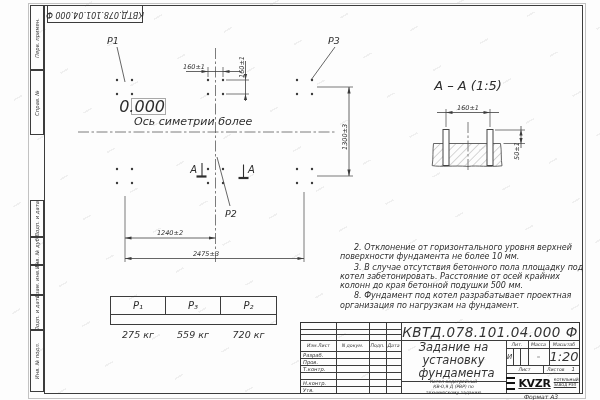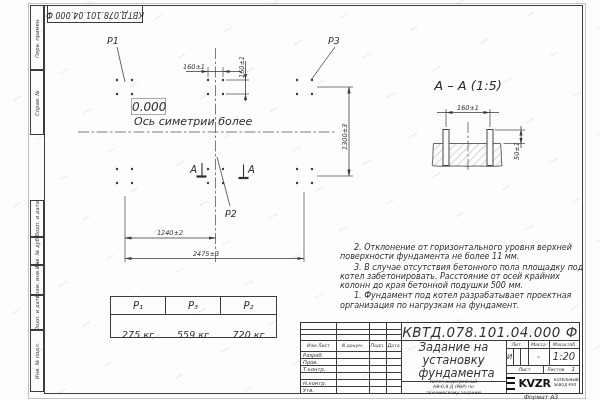--- a/index.html
+++ b/index.html
@@ -19,42 +19,42 @@
          box-sizing:border-box;display:flex;align-items:center;justify-content:center;}
   .stamp span{transform:rotate(180deg);font-size:8px;font-style:italic;white-space:nowrap;}
   svg{position:absolute;left:0;top:0;}
   svg text{font-family:"DejaVu Sans",sans-serif;font-style:italic;fill:#2e2e2e;}
   .dim,.ext,.ldr{stroke:#3f3f3f;fill:none;stroke-width:.8;}
   .ext{stroke-width:.7;}
   .cl{stroke:#5a5a5a;stroke-width:.8;fill:none;stroke-dasharray:11 2.5 2.5 2.5;}
   .dot{fill:#3a3a3a;} .arr{fill:#3a3a3a;stroke:none;}
   .smark{stroke:#2e2e2e;fill:none;}
   .elev{position:absolute;left:131px;top:98px;width:33px;height:15px;border:1px solid #a8a8a8;
-        display:flex;align-items:center;justify-content:flex-start;font-style:italic;font-size:12px;}
+        display:flex;align-items:center;justify-content:flex-end;font-style:italic;font-size:16px;}
   .axislbl{position:absolute;left:134px;top:115px;font-style:italic;font-size:11px;white-space:nowrap;}
   .notes{position:absolute;left:340px;top:243px;width:246px;font-style:italic;font-size:8px;
          line-height:1.16;color:#2e2e2e;}
   .notes p{margin:0 0 1px 0;text-indent:14px;}
-  .ltable{position:absolute;left:110px;top:296px;width:167px;height:42px;border:1.2px solid #3c3c3c;
+  .ltable{position:absolute;left:110px;top:296px;width:167px;height:29px;border:1.2px solid #3c3c3c;
           box-sizing:border-box;display:grid;grid-template-columns:1fr 1fr 1fr;grid-template-rows:18px 19px;}
   .ltable div{border-right:1px solid #3c3c3c;border-bottom:1px solid #3c3c3c;
           display:flex;align-items:center;justify-content:center;font-style:italic;}
   .ltable div:nth-child(3n){border-right:none;} .ltable div:nth-child(n+4){border-bottom:none;margin-top:19px;}
   .ltable .hd{font-size:10px;} .ltable .vl2{font-size:9.5px;}
   .tb{position:absolute;left:300px;top:322px;width:278px;height:70px;border:1.4px solid #333;box-sizing:content-box;}
   .tb .vln{position:absolute;width:1px;background:#3c3c3c;}
   .tb .hln{position:absolute;height:1px;background:#3c3c3c;}
   .tb .cell{position:absolute;display:flex;align-items:center;justify-content:center;
             font-size:4.7px;font-style:italic;color:#333;text-align:center;}
   .tb .rowlbl{position:absolute;left:2px;width:32px;font-size:5.2px;font-style:italic;color:#333;}
   .docnum{font-size:13.5px !important;letter-spacing:.5px;}
   .tbtitle{font-size:11.5px !important;line-height:1.12;}
   .tbtitle i{width:70px;font-style:italic;}
   .product{line-height:1.25;} .product i{width:60px;font-size:4.5px;font-style:italic;}
-  .logo{display:flex;align-items:center;justify-content:center;gap:3px;}
+  .logo{display:flex;align-items:center;justify-content:center;gap:3px;text-decoration:underline;}
   .logobars{width:9px;height:9px;border-top:2.4px solid #111;border-bottom:2.4px solid #111;
             background:linear-gradient(#111,#111) center/100% 2.4px no-repeat;}
   .logotxt{font-weight:bold;font-size:11px;font-style:normal;color:#111;letter-spacing:-.3px;}
   .logocap{font-size:3.8px;line-height:1.3;text-align:left;font-style:normal;color:#222;}
   .fmt{position:absolute;left:505px;top:392.5px;width:72px;text-align:center;font-size:6px;font-style:italic;}
 </style>
 </head>
 <body>
 
 <div class="stage">
@@ -202,23 +202,23 @@
       <text transform="translate(518.5,160) rotate(-90)" font-size="6.5">50±1</text>
     </g>
   </svg>
 
   <div class="elev">
       <span>0.000</span>
     </div>
   <div class="axislbl">Ось симетрии более</div>
 
   <div class="notes">
-    <p>2. Отклонение от горизонтального уровня верхней поверхности фундамента не более 11 мм.</p>
+    <p>2. Отклонение от горизонтального уровня верхней поверхности фундамента не более 10 мм.</p>
     <p>3. В случае отсутствия бетонного пола площадку под котел забетонировать. Расстояние от осей крайних колонн до края бетонной подушки 500 мм.</p>
-    <p>1. Фундамент под котел разрабатывает проектная организация по нагрузкам на фундамент.</p>
+    <p>8. Фундамент под котел разрабатывает проектная организация по нагрузкам на фундамент.</p>
   </div>
 
   <div class="ltable">
     <div class="hd">P₁</div>
     <div class="hd">P₃</div>
     <div class="hd">P₂</div>
     <div class="vl2">275 кг</div>
     <div class="vl2">559 кг</div>
     <div class="vl2">720 кг</div>
   </div>
@@ -268,21 +268,21 @@
     </div>
     <div class="cell product" style="left:100px;top:58px;width:105px;height:12px;">
       <i>Котел водогрейный КВ-0,9 Д (РВР) по техническому заданию</i>
     </div>
 
     <div class="cell" style="left:205px;top:17px;width:22px;height:8px;">Лит.</div>
     <div class="cell" style="left:227px;top:17px;width:21px;height:8px;">Масса</div>
     <div class="cell" style="left:248px;top:17px;width:30px;height:8px;">Масштаб</div>
     <div class="cell" style="left:205px;top:25px;width:7px;height:17px;font-size:7px;">И</div>
     <div class="cell" style="left:227px;top:25px;width:21px;height:17px;font-size:7px;">–</div>
-    <div class="cell" style="left:248px;top:25px;width:30px;height:17px;font-size:10px;">1:20</div>
+    <div class="cell" style="left:248px;top:25px;width:30px;height:17px;font-size:13px;">1:20</div>
 
     <div class="cell" style="left:205px;top:42px;width:37px;height:8px;">Лист</div>
     <div class="cell" style="left:242px;top:42px;width:36px;height:8px;justify-content:space-between;padding:0 4px;box-sizing:border-box;">
       <span>Листов</span>
       <span style="font-size:5.5px;">1</span>
     </div>
 
     <div class="cell logo" style="left:205px;top:50px;width:73px;height:20px;">
       <span class="logobars"></span>
       <span class="logotxt">KVZR</span>

